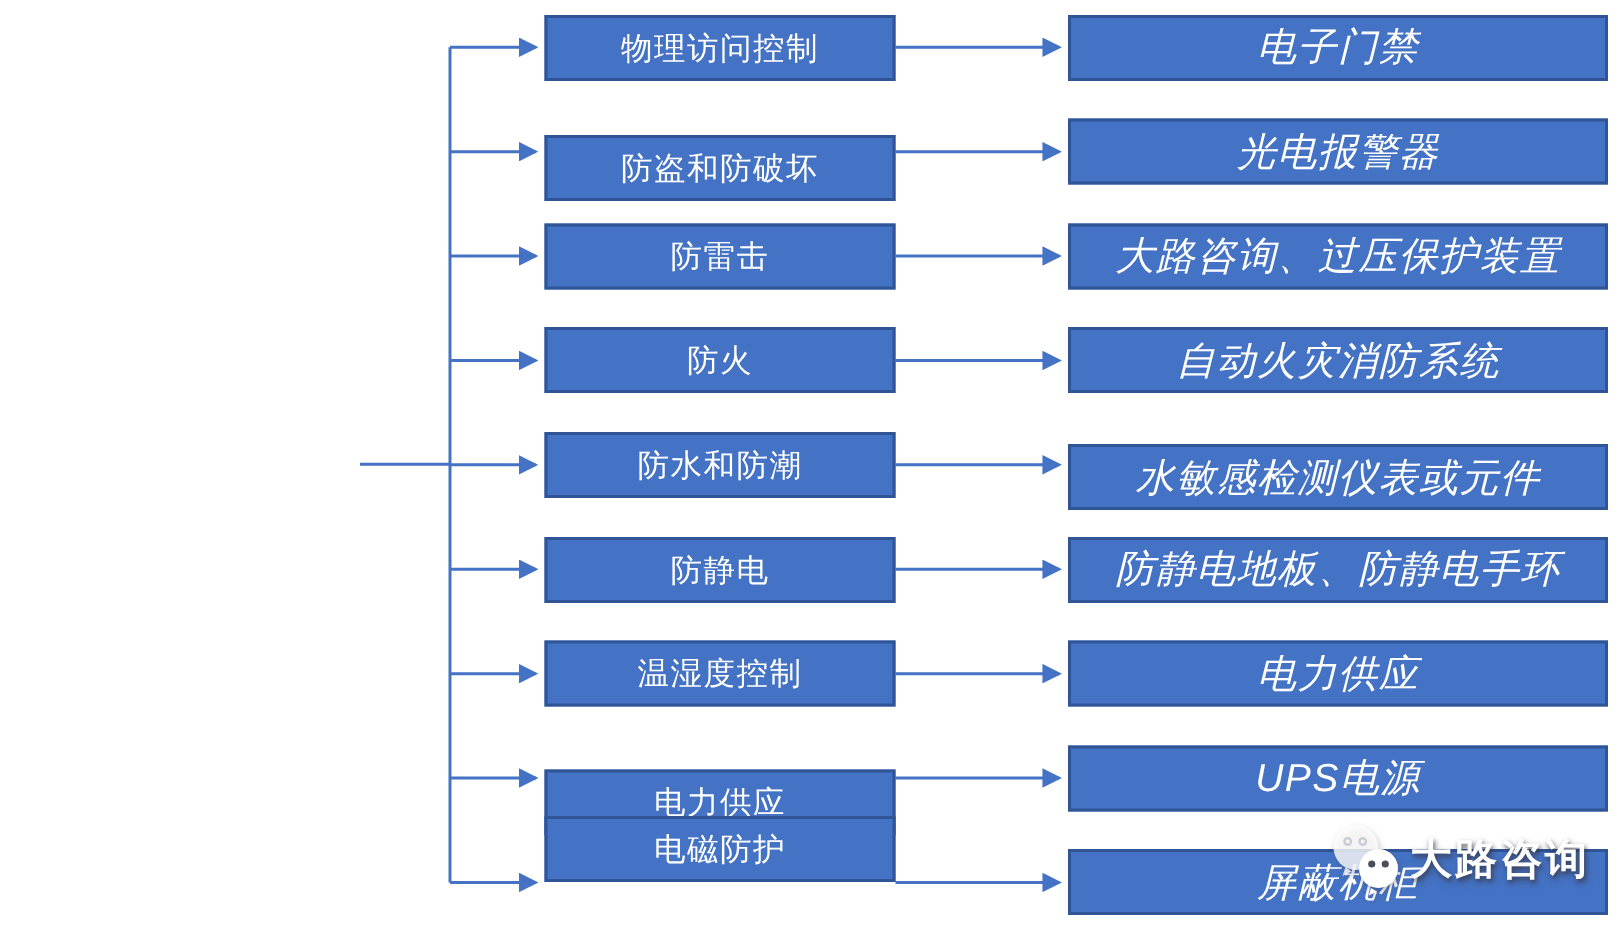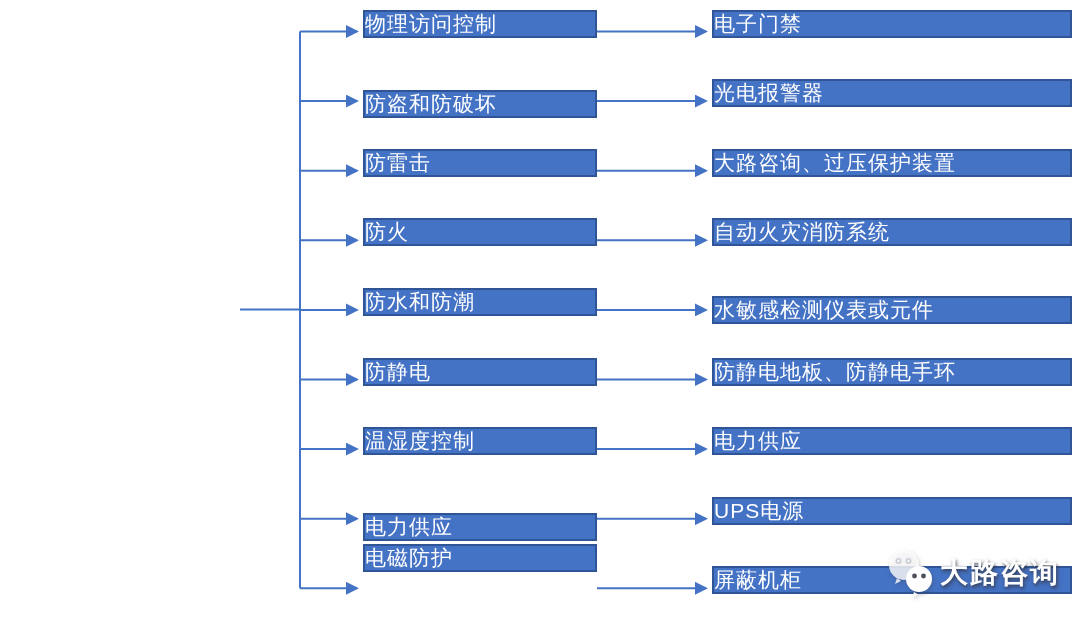--- a/index.html
+++ b/index.html
@@ -10,28 +10,28 @@
     --bg:#FFFFFF;
   }
   html,body{margin:0;padding:0;background:#fff;}
   body{font-family:"Liberation Sans","DejaVu Sans",sans-serif;}
   .canvas{
     position:relative;width:1080px;height:621px;background:var(--bg);overflow:hidden;
   }
   svg.connectors{position:absolute;left:0;top:0;width:1080px;height:621px;z-index:1;}
   svg.connectors path.link{stroke:var(--line);stroke-width:2;fill:none;}
   .node{
-    position:absolute;height:28px;box-sizing:border-box;z-index:2;
-    display:flex;align-items:center;justify-content:flex-start;
+    position:absolute;height:44px;box-sizing:border-box;z-index:2;
+    display:flex;align-items:center;justify-content:center;
     background:var(--fill);border:2px solid var(--border);
     color:var(--text);letter-spacing:1px;
   }
   .root{left:8px;top:287px;width:232px;font-size:20px;}
   .mid{left:363px;width:234px;font-size:21px;}
-  .rgt{left:712px;width:360px;font-size:21px;}
+  .rgt{left:712px;width:360px;font-size:26px;font-style:italic;}
   .watermark{
     position:absolute;left:884px;top:548px;z-index:5;
     display:flex;align-items:center;gap:4px;
     color:#fff;font-size:28px;font-weight:bold;letter-spacing:2px;
     text-shadow:1px 2px 3px rgba(50,50,60,0.6);
     filter:drop-shadow(1px 2px 2px rgba(60,60,70,0.35));
   }
 </style>
 </head>
 <body>

